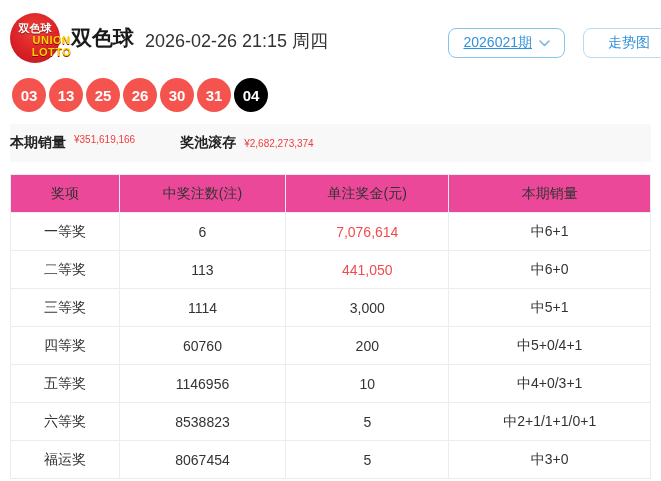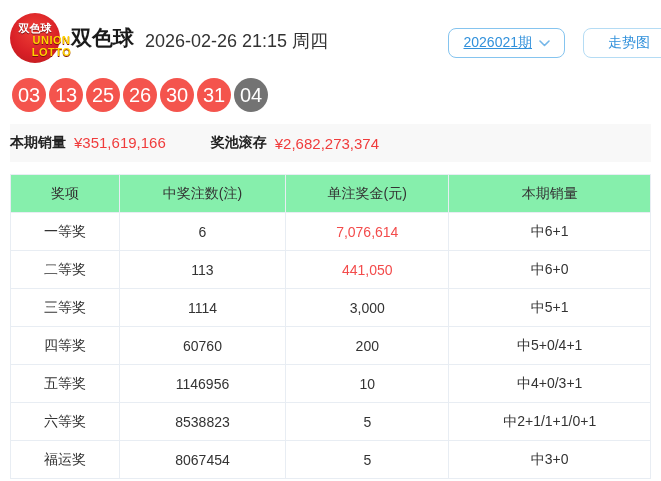--- a/index.html
+++ b/index.html
@@ -70,57 +70,57 @@
   }
 
   
   .balls {
     display:flex; align-items:center;
     margin:14px 0 0 12px;
   }
   .ball {
     width:34px; height:34px; border-radius:50%;
     display:inline-flex; align-items:center; justify-content:center;
-    color:#fff; font-weight:normal; font-size:20px;
+    color:#fff; font-weight:bold; font-size:15px;
     margin-right:3px;
     flex:0 0 auto;
   }
   .ball.red  { background:#f4544d; }
-  .ball.blue { background:#737373; }
+  .ball.blue { background:#000000; }
 
   
   .summary {
     margin:12px 10px 0 10px;
     height:38px;
     background:#f8f8f8;
     display:flex; align-items:center;
     font-size:14px;
   }
   .summary .lbl { font-weight:bold; color:#222; }
-  .summary .val { color:#f03c3c; font-size:15px; margin-left:8px; }
+  .summary .val { color:#f03c3c; font-size:10px; margin-left:8px; }
   .summary .pair1 { display:flex; align-items:flex-start; }
   .summary .pair2 { margin-left:45px; display:flex; align-items:center; }
 
   
   table.prize {
     margin:12px 10px 0 10px;
     width:641px;
     border-collapse:collapse;
     table-layout:fixed;
     font-size:14px;
   }
   table.prize th, table.prize td {
     border:1px solid #e8edf3;
     height:38px;
     text-align:center;
     font-weight:normal;
     color:#333;
     padding:0 4px;
   }
-  table.prize th { background:#86efac;margin-left:20px; }
+  table.prize th { background:#ec4899;margin-left:20px; }
   table.prize td.red { color:#f34b4b; }
 </style>
 </head>
 <body>
 
 <div class="header">
   <div class="logo">
     <div class="logo-zh">双色球</div>
     <div class="logo-en1">UNION</div>
     <div class="logo-en2">LOTTO</div>

